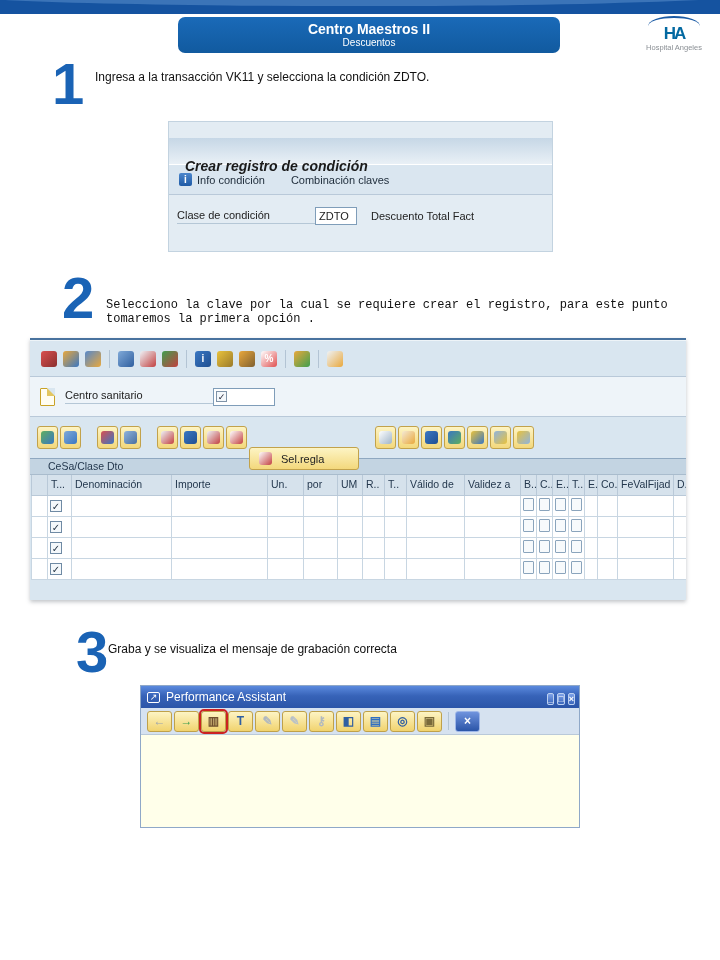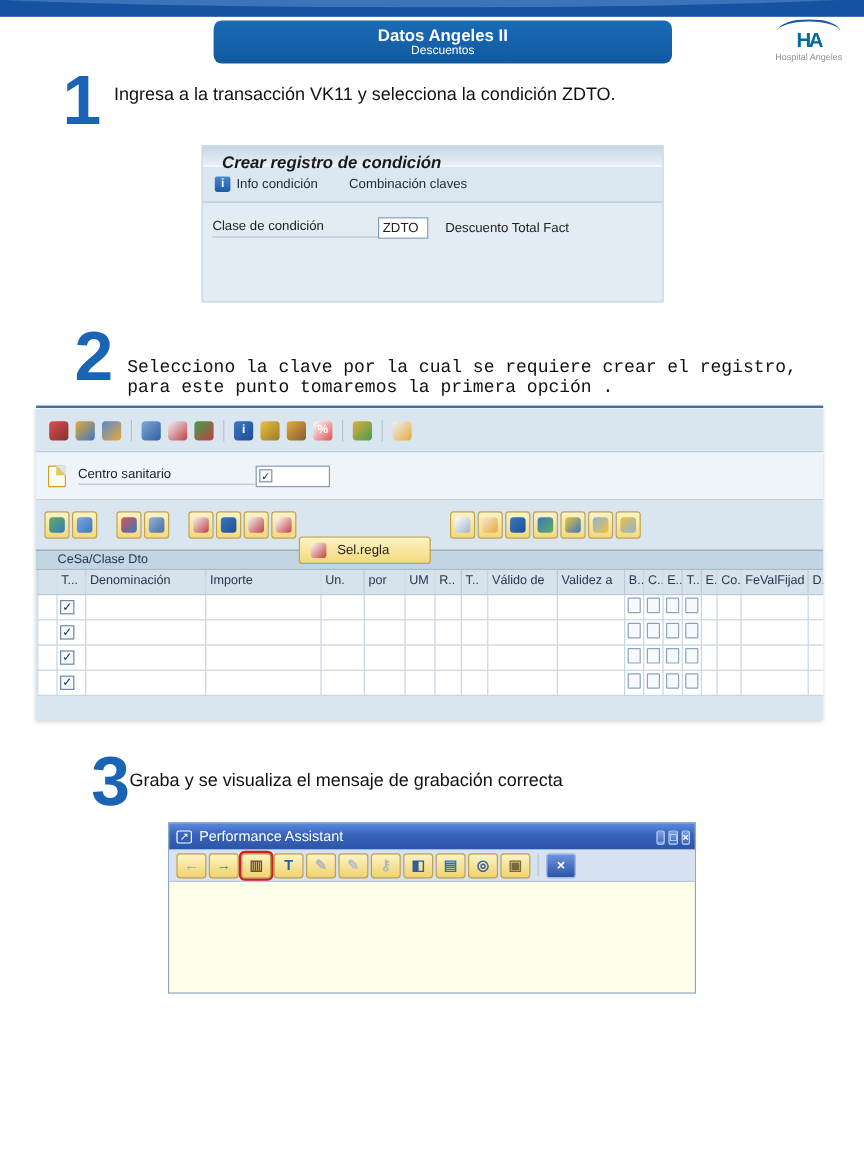--- a/index.html
+++ b/index.html
@@ -17,25 +17,25 @@
   .titlebox .t2 { font-size:10px; }
 
   
   .logo { position:absolute; left:632px; top:16px; width:84px; text-align:center; }
   .logo .arc { width:52px; height:10px; border-top:2px solid #1a5aa5; border-radius:50%/100% 100% 0 0; margin:0 auto; }
   .logo .mono { font-size:17px; font-weight:bold; color:#0369a1; letter-spacing:-2px; line-height:16px; }
   .logo .cap { font-size:7.5px; color:#8a8f94; margin-top:1px; }
 
   
   .stepnum { position:absolute; color:#1a63b5; font-weight:bold; font-size:58px; line-height:48px; font-family:"Liberation Sans",sans-serif; }
-  .steptext { position:absolute; font-size:15px; color:#111; }
+  .steptext { position:absolute; font-size:12px; color:#111; }
 
   
   .win1 { position:absolute; left:168px; top:121px; width:385px; height:131px; border:1px solid #c3d3e0; background:#e3ecf3; }
-  .win1 .tbar { height:17px; background:linear-gradient(180deg,#c6d7e6,#e9f0f6); border-bottom:1px solid #fff; padding:5px 0 0 16px; font-size:14px; font-weight:bold; font-style:italic; color:#1a1a1a; }
+  .win1 .tbar { height:27px; background:linear-gradient(180deg,#c6d7e6,#e9f0f6); border-bottom:1px solid #fff; padding:20px 0 0 16px; font-size:14px; font-weight:bold; font-style:italic; color:#1a1a1a;margin-top:16px; }
   .win1 .menurow { height:30px; background:#dae6f0; border-bottom:1px solid #b9c9d9; display:flex; align-items:center; gap:26px; padding-left:10px; font-size:11px; color:#1c2a38; }
   .menuitem { display:flex; align-items:center; gap:5px; cursor:default; }
   .infoicon { display:inline-block; width:13px; height:13px; background:linear-gradient(180deg,#4b86cc,#1f5ba6); color:#fff; font-size:10px; font-weight:bold; text-align:center; line-height:13px; border-radius:2px; }
   .win1 .fieldrow { display:flex; align-items:center; margin:12px 0 0 8px; font-size:11px; color:#222; }
   .win1 .flabel { width:138px; border-bottom:1px solid #b5c7d6; padding-bottom:2px; }
   .sapinput { width:42px; height:18px; background:#fff; border:1px solid #7f9db9; font-size:11px; color:#222; padding:1px 3px; font-family:"Liberation Sans",sans-serif; }
   .win1 .fdesc { margin-left:14px; }
 
   
   .win2 { position:absolute; left:30px; top:338px; width:656px; height:262px; background:#d9e6f0; border-top:2px solid #48729e; box-shadow:0 2px 4px rgba(80,90,100,.35); overflow:hidden; }
@@ -83,21 +83,21 @@
 </head>
 <body>
 
 <div class="page">
 
   <div class="topbar">
       <div class="swoosh"></div>
     </div>
 
   <div class="titlebox">
-    <div class="t1">Datos Angeles II</div>
+    <div class="t1">Centro Maestros II</div>
     <div class="t2">Descuentos</div>
   </div>
   <div class="logo">
     <div class="arc"></div>
     <div class="mono">HA</div>
     <div class="cap">Hospital Angeles</div>
   </div>
 
   <div class="stepnum" style="left:52px;top:60px;">1</div>
   <div class="steptext" style="left:95px;top:70px;width:560px;">Ingresa a la transacción VK11 y selecciona la condición ZDTO.</div>

